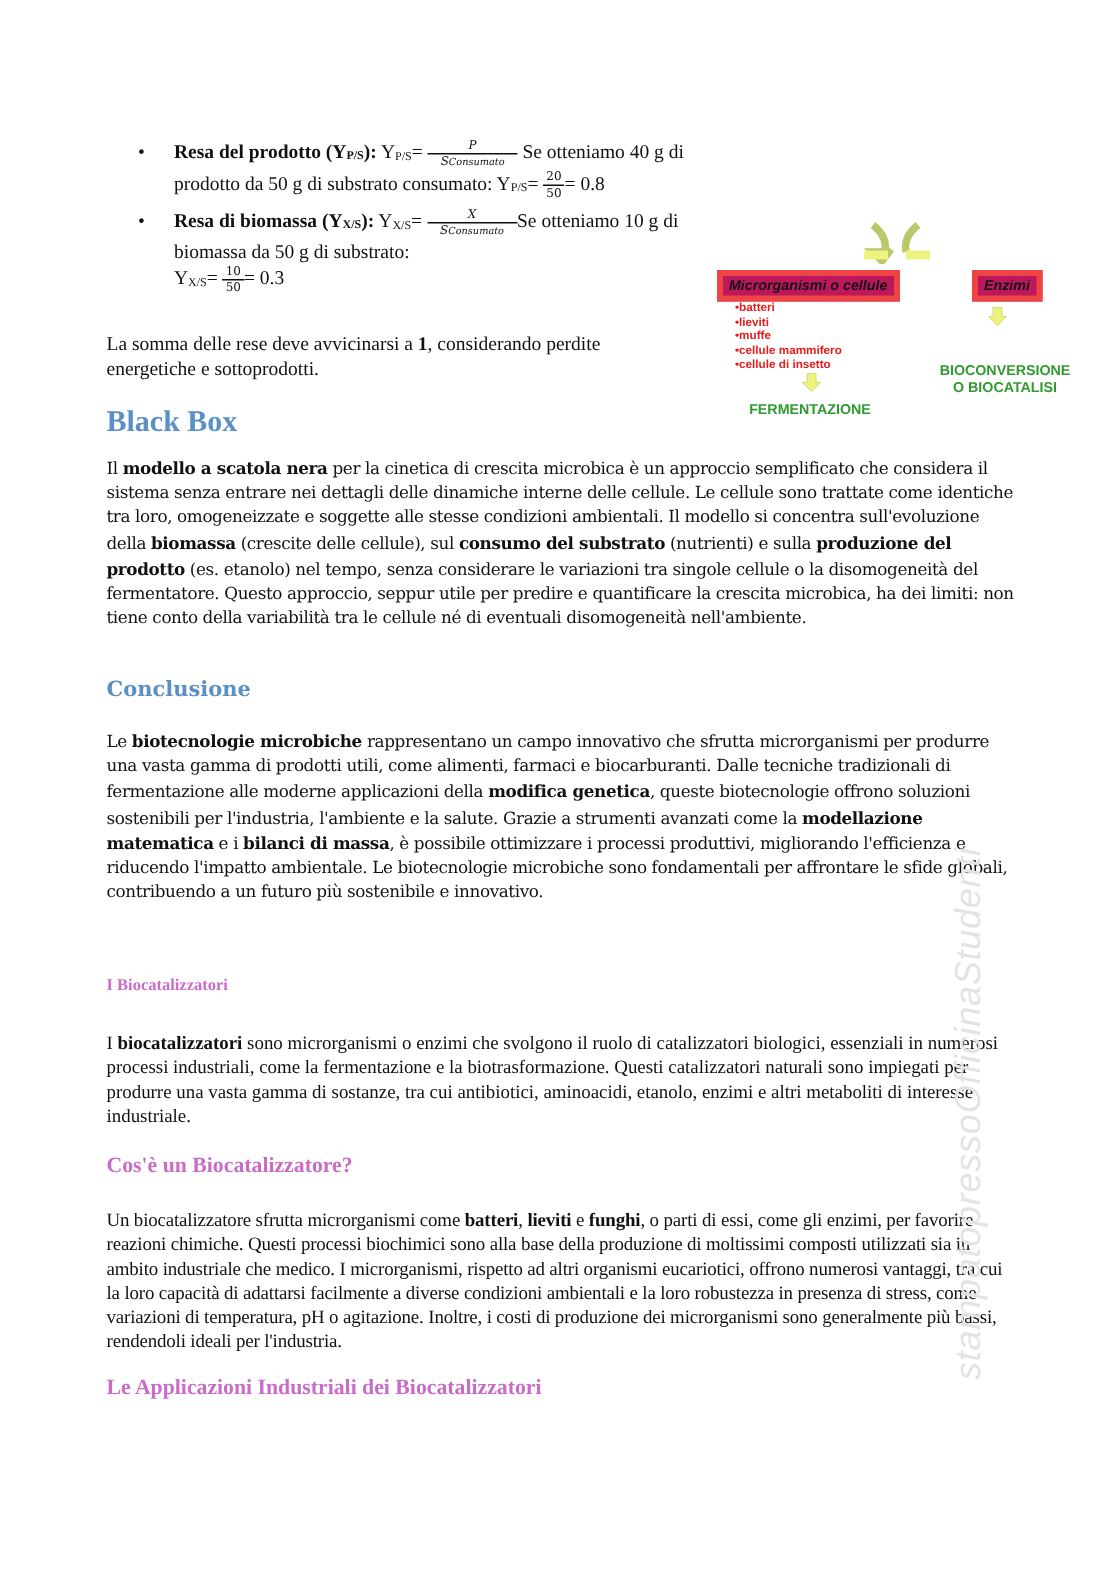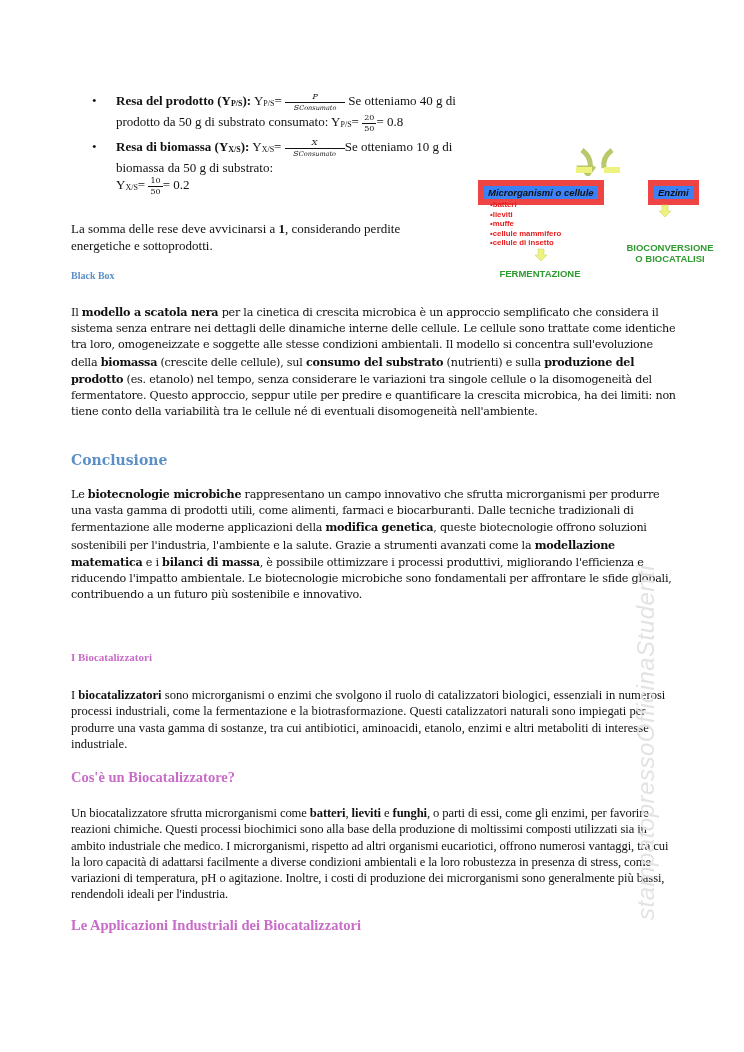--- a/index.html
+++ b/index.html
@@ -1,35 +1,35 @@
 <!DOCTYPE html>
 <html><head>
 <meta charset="utf-8">
 <style>
   html,body{margin:0;padding:0;background:#fff;}
   body{width:744px;height:1052px;position:relative;overflow:hidden;}
   .page{position:absolute;left:0;top:0;width:744px;height:1052px;}
   .txt{position:absolute;color:#111;}
   .p1{font-family:"Liberation Serif",serif;font-size:13px;line-height:17px;}
   .p2{font-family:"DejaVu Serif",serif;font-size:11.2px;line-height:16.2px;letter-spacing:-0.25px;}
-  .h-blue{position:absolute;font-family:"Liberation Serif",serif;font-weight:bold;color:#5b8fc7;font-size:10px;}
+  .h-blue{position:absolute;font-family:"Liberation Serif",serif;font-weight:bold;color:#5b8fc7;font-size:20px;}
   .h-blue2{position:absolute;font-family:"DejaVu Serif",serif;font-weight:bold;color:#5b8fc7;font-size:14px;}
   .h-pink{position:absolute;font-family:"Liberation Serif",serif;font-weight:bold;color:#c86cc8;}
   ul.bul{position:absolute;left:70px;top:92px;width:392px;margin:0;padding:0;list-style:none;}
   ul.bul li{position:relative;padding-left:46px;font-family:"Liberation Serif",serif;font-size:13px;line-height:17px;color:#111;margin-bottom:4px;}
   ul.bul li .dot{position:absolute;left:22px;top:0;}
   .frac{display:inline-block;vertical-align:middle;text-align:center;font-family:"DejaVu Serif",serif;font-style:italic;font-size:8px;line-height:10px;}
   .frac .num{display:block;border-bottom:1px solid #111;padding:0 2px;}
   .frac .den{display:block;}
   .frac.wide .num{min-width:56px;}
   .sub{font-size:8px;vertical-align:-1px;}
   
   .diag{position:absolute;left:470px;top:98px;width:250px;height:190px;font-family:"Liberation Sans",sans-serif;}
   .diag .title{position:absolute;left:0;top:6px;width:250px;text-align:center;color:#1f3fd6;font-weight:bold;font-size:9.5px;line-height:11.5px;}
-  .diag .box{position:absolute;border:6px solid #ef4444;background:#3b82f6;font-style:italic;font-weight:bold;font-size:9.5px;color:#111;padding:1px 4px;}
+  .diag .box{position:absolute;border:4px solid #ef4444;background:#be185d;font-style:italic;font-weight:bold;font-size:9.5px;color:#111;padding:1px 4px;}
   .diag .reds{position:absolute;left:20px;top:102px;color:#e61c1c;font-weight:bold;font-size:7.8px;line-height:9.6px;}
   .diag .green{position:absolute;color:#2f9a2f;font-weight:bold;font-size:9.5px;text-align:center;line-height:11px;}
   .watermark{position:absolute;left:632px;top:920px;transform-origin:0 0;transform:rotate(-90deg);font-family:"Liberation Sans",sans-serif;font-style:italic;font-size:24px;color:#e3e3e3;white-space:nowrap;letter-spacing:0.5px;}
   b{font-weight:bold;}
 </style>
 </head>
 <body>
 
 <div class="page">
 
@@ -40,21 +40,21 @@
       <span>Y</span><span class="sub">P/S</span><span>=</span>
       <span class="frac wide"><span class="num">P</span><span class="den"><span>S</span><span style="font-size:6.5px">Consumato</span></span></span><span> Se otteniamo 40 g di prodotto da 50 g di substrato consumato: Y</span><span class="sub">P/S</span><span>=</span>
       <span class="frac"><span class="num" style="font-style:normal">20</span><span class="den" style="font-style:normal">50</span></span><span>= 0.8</span>
     </li>
     <li>
       <span class="dot">•</span>
       <b><span>Resa di biomassa (Y</span><span class="sub">X/S</span><span>):</span></b>
       <span>Y</span><span class="sub">X/S</span><span>=</span>
       <span class="frac wide"><span class="num">X</span><span class="den"><span>S</span><span style="font-size:6.5px">Consumato</span></span></span><span>Se otteniamo 10 g di biomassa da 50 g di substrato:</span><br>
       <span>Y</span><span class="sub">X/S</span><span>=</span>
-      <span class="frac"><span class="num" style="font-style:normal">10</span><span class="den" style="font-style:normal">50</span></span><span>= 0.2</span>
+      <span class="frac"><span class="num" style="font-style:normal">10</span><span class="den" style="font-style:normal">50</span></span><span>= 0.3</span>
     </li>
   </ul>
 
   <div class="txt p1" style="left:71px;top:220px;width:370px;"><span>La somma delle rese deve avvicinarsi a </span><b>1</b><span>, considerando perdite energetiche e sottoprodotti.</span></div>
 
   <div class="diag">
     <svg style="position:absolute;left:100px;top:50px" width="55" height="28">
       <path d="M12 2 Q22 10 20 20 L12 20 L18 26 L24 18" fill="none" stroke="#b8c86a" stroke-width="5"></path>
       <path d="M6 22 L22 22" stroke="#eef27e" stroke-width="6"></path>
       <path d="M42 2 Q32 10 34 20" fill="none" stroke="#b8c86a" stroke-width="5"></path>

